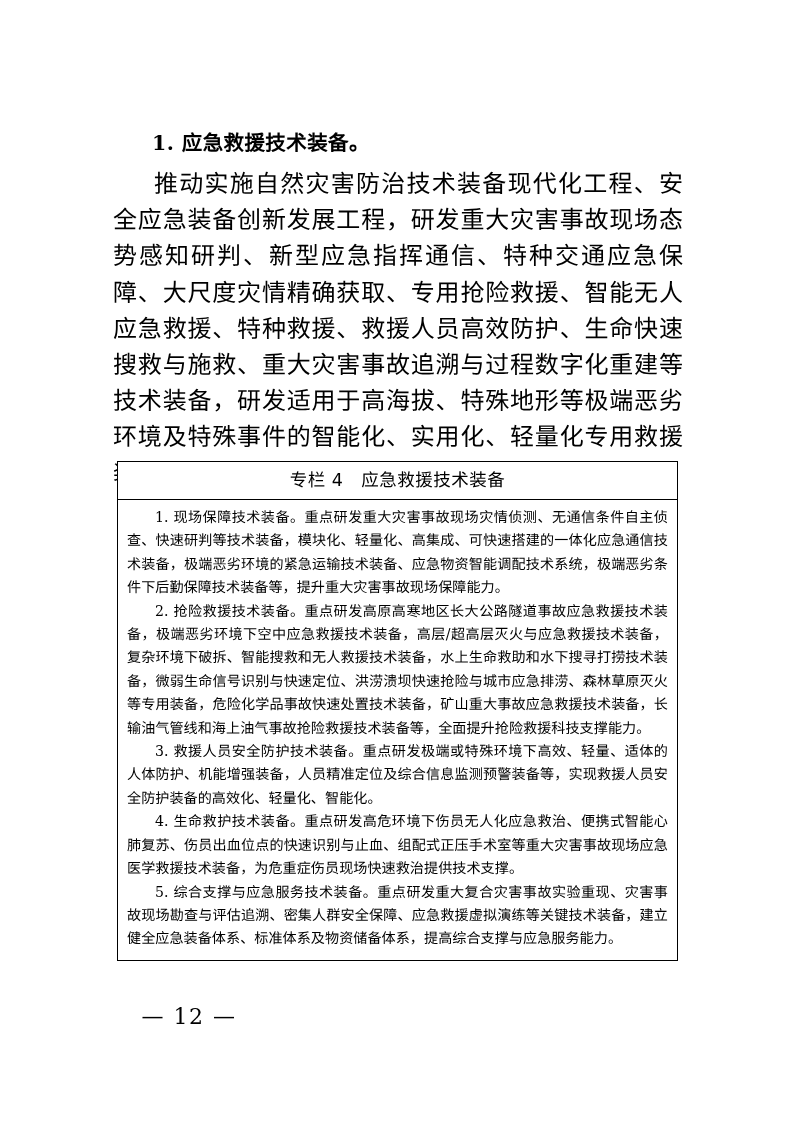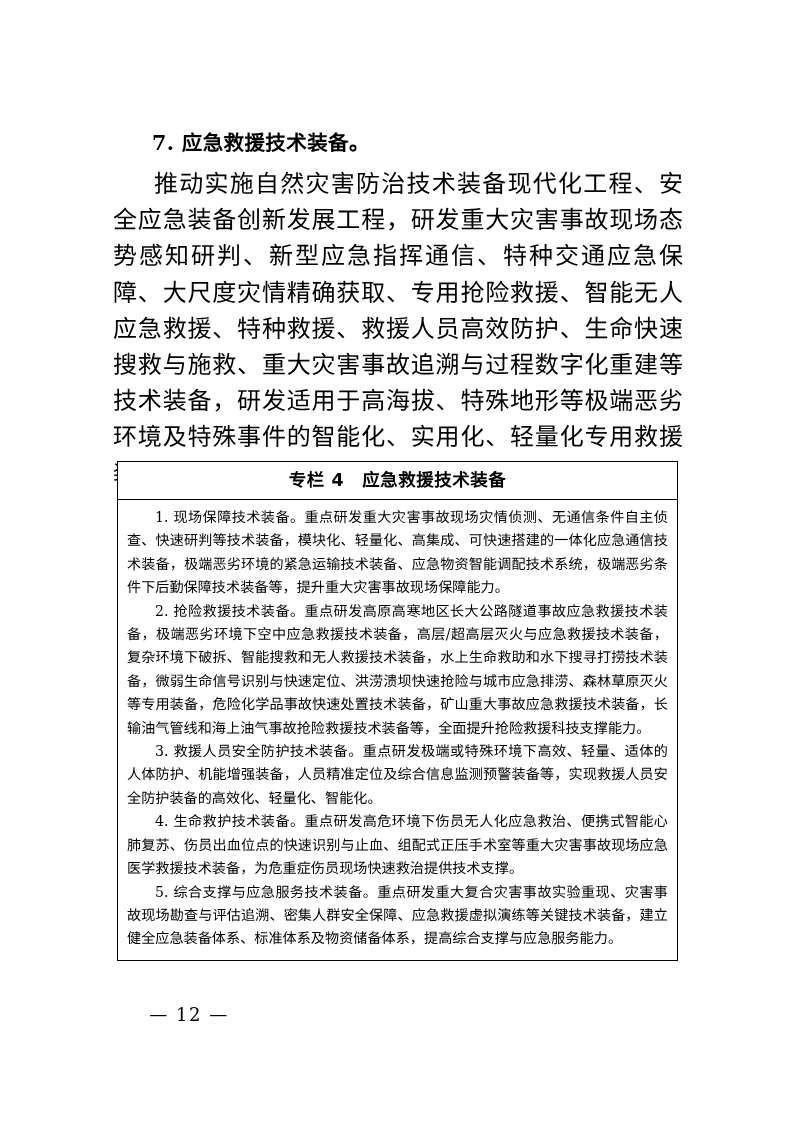--- a/index.html
+++ b/index.html
@@ -66,21 +66,21 @@
   }
 
   .column-box__header {
     border-bottom: 1.4px solid #000000;
     text-align: center;
     padding: 6px 0 7px 0;
   }
 
   .column-box__title {
     font-family: "DejaVu Sans", "Liberation Sans", sans-serif;
-    font-weight: bold;
+    font-weight: normal;
     font-size: 17.5px;
     line-height: 24px;
     letter-spacing: 0.5px;
     white-space: pre;
     text-align: right;
   }
 
   .column-box__body {
     padding: 6px 9px 9px 9px;
   }
@@ -98,37 +98,37 @@
   }
 
   
   .page-footer {
     position: absolute;
     left: 0;
     top: 1004px;
     width: 793px;
     text-align: center;
     font-family: "DejaVu Serif", "Liberation Serif", serif;
-    font-size: 18px;
+    font-size: 22px;
     letter-spacing: 1.5px;
   }
   .page-footer .folio {
     display: inline-block;
     white-space: pre;
     
     margin-right: 415px;
   }
 </style>
 </head>
 <body>
 
 <div class="page">
 
   <div class="content">
-    <h3 class="section-heading">7. 应急救援技术装备。</h3>
+    <h3 class="section-heading">1. 应急救援技术装备。</h3>
     <p class="body-para">推动实施自然灾害防治技术装备现代化工程、安全应急装备创新发展工程，研发重大灾害事故现场态势感知研判、新型应急指挥通信、特种交通应急保障、大尺度灾情精确获取、专用抢险救援、智能无人应急救援、特种救援、救援人员高效防护、生命快速搜救与施救、重大灾害事故追溯与过程数字化重建等技术装备，研发适用于高海拔、特殊地形等极端恶劣环境及特殊事件的智能化、实用化、轻量化专用救援装备，实现高端装备自主可控。</p>
   </div>
 
   <div class="column-box">
     <div class="column-box__header">
       <span class="column-box__title">专栏 4　应急救援技术装备</span>
     </div>
     <div class="column-box__body">
       <p class="box-item">1. 现场保障技术装备。重点研发重大灾害事故现场灾情侦测、无通信条件自主侦查、快速研判等技术装备，模块化、轻量化、高集成、可快速搭建的一体化应急通信技术装备，极端恶劣环境的紧急运输技术装备、应急物资智能调配技术系统，极端恶劣条件下后勤保障技术装备等，提升重大灾害事故现场保障能力。</p>
       <p class="box-item">2. 抢险救援技术装备。重点研发高原高寒地区长大公路隧道事故应急救援技术装备，极端恶劣环境下空中应急救援技术装备，高层/超高层灭火与应急救援技术装备，复杂环境下破拆、智能搜救和无人救援技术装备，水上生命救助和水下搜寻打捞技术装备，微弱生命信号识别与快速定位、洪涝溃坝快速抢险与城市应急排涝、森林草原灭火等专用装备，危险化学品事故快速处置技术装备，矿山重大事故应急救援技术装备，长输油气管线和海上油气事故抢险救援技术装备等，全面提升抢险救援科技支撑能力。</p>

